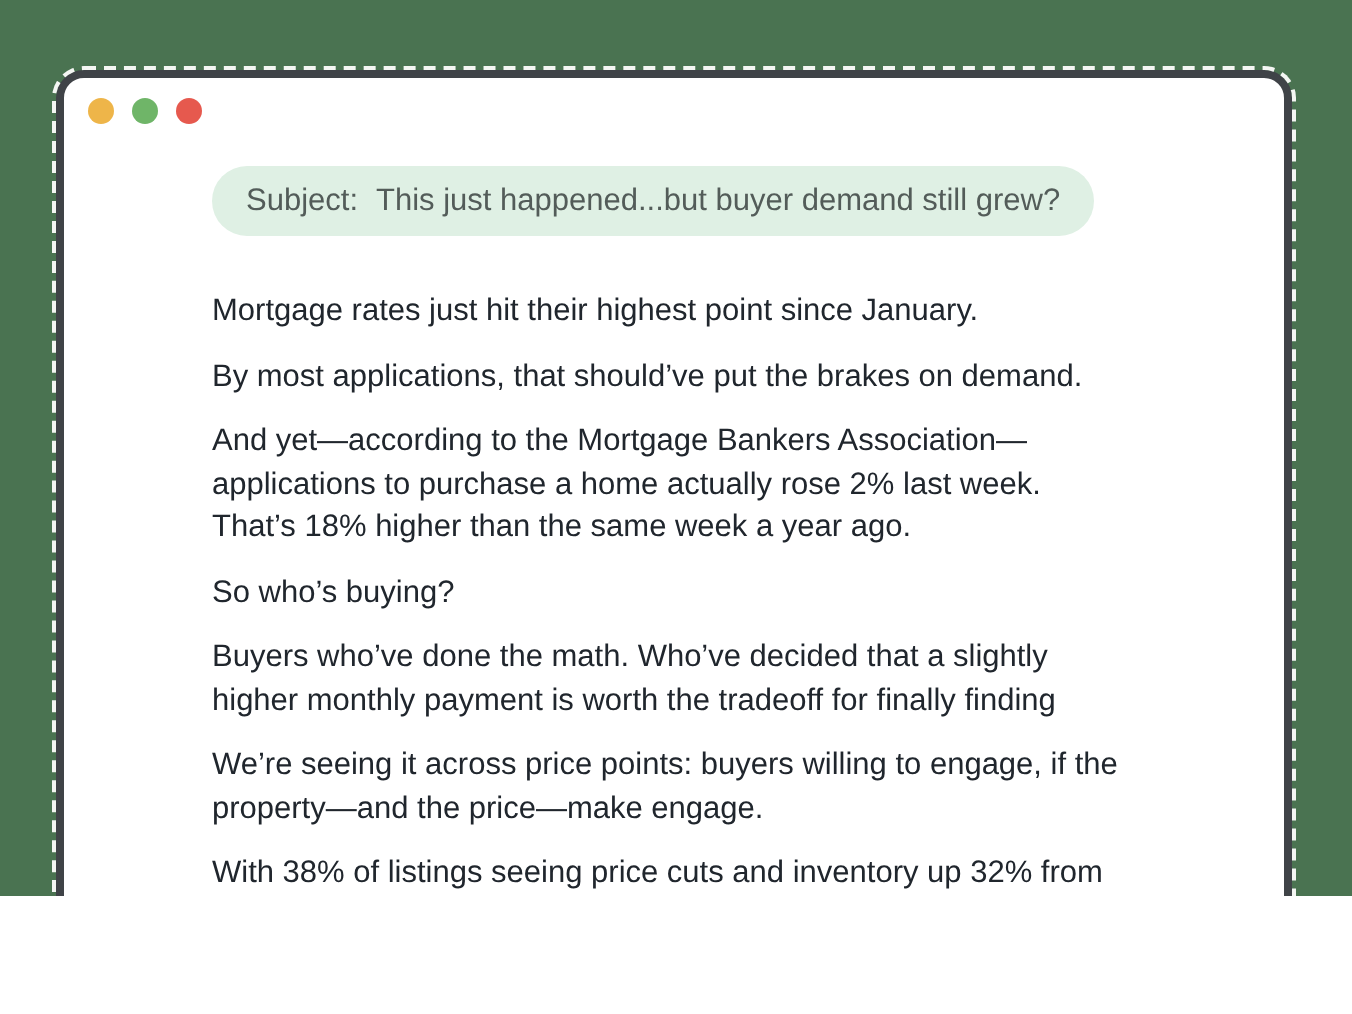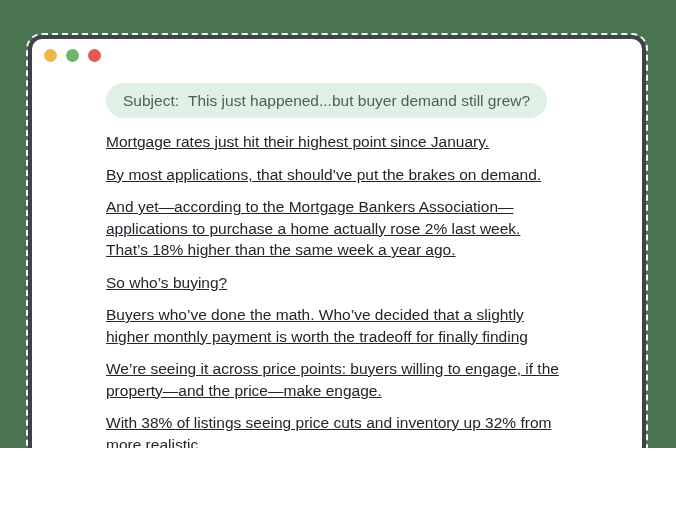--- a/index.html
+++ b/index.html
@@ -48,24 +48,23 @@
     border-radius: 18px;
     padding: 8px 17px;
     font-size: 15.5px;
     line-height: 19px;
     white-space: nowrap;
   }
   .subject-pill .subject-label {
     margin-right: 9px;
   }
   .body-text {
-    margin-top: 13px;
+    margin-top: 27px;
     color: #20262D;
     font-size: 15.5px;
-    text-decoration: underline;
   }
   .para {
     margin: 0 0 11px 0;
   }
   .para:last-child {
     margin-bottom: 0;
   }
   .line {
     line-height: 21.5px;
     white-space: nowrap;

